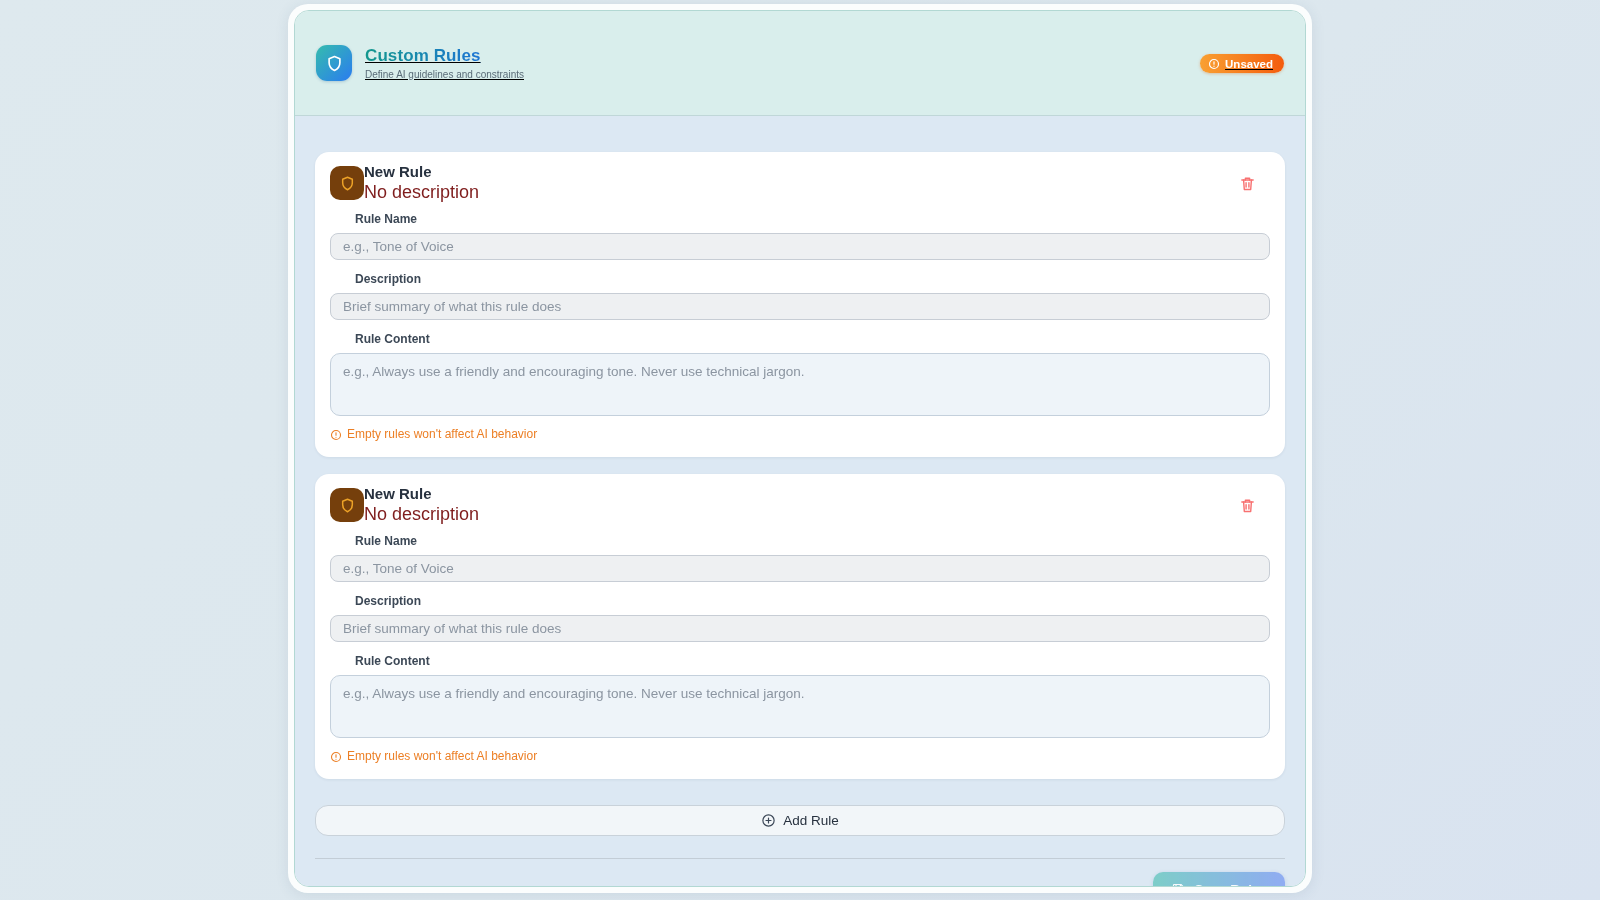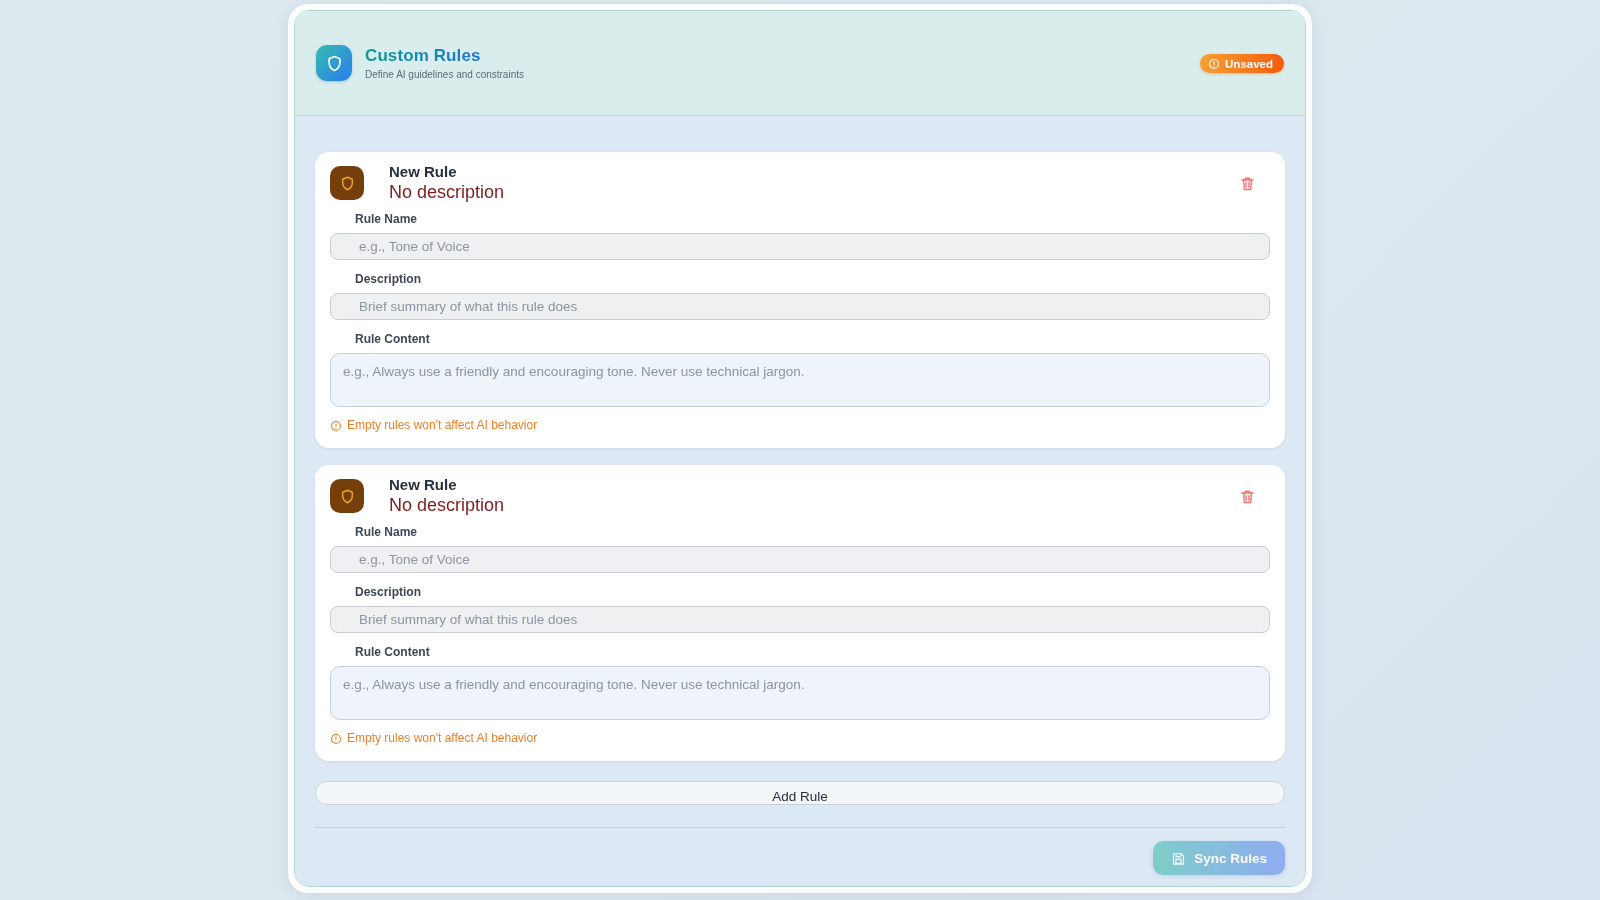--- a/index.html
+++ b/index.html
@@ -16,21 +16,21 @@
   }
   .section {
     position:absolute; inset:6px;
     border:1px solid #b2d8d3; border-radius:15px;
     overflow:hidden; display:flex; flex-direction:column;
   }
   
   .hdr {
     height:105px; background:#d9eeec; flex:0 0 auto;
     display:flex; align-items:center; gap:13px;
-    padding:12px 21px; border-bottom:1px solid #c0d7d8;
+    padding:12px 21px; border-bottom:1px solid #c0d7d8;text-decoration:underline;
   }
   .hdr-icon {
     width:36px; height:36px; border-radius:11px; flex:0 0 auto;
     background:linear-gradient(135deg,#35bcae 0%,#2a7cf0 100%);
     display:flex; align-items:center; justify-content:center;
     box-shadow:0 1px 3px rgba(30,90,140,.25);
   }
   .hdr-text { display:flex; flex-direction:column; gap:3px; }
   .hdr-title {
     font-size:17px; font-weight:700; letter-spacing:.1px;
@@ -50,21 +50,21 @@
   
   .bodyarea {
     flex:1; background:#dce8f3; padding:36px 20px 0 20px;
     display:flex; flex-direction:column;
   }
   .card {
     background:#ffffff; border-radius:14px; padding:14px 15px 16px 15px;
     box-shadow:0 1px 3px rgba(16,42,67,.07);
   }
   .card + .card { margin-top:17px; }
-  .card-head { display:flex; align-items:center; gap:25px; height:34px; }
+  .card-head { display:flex; align-items:center; gap:0; height:34px; }
   .rule-icon {
     width:34px; height:34px; border-radius:10px; flex:0 0 auto;
     background:#753f0c;
     display:flex; align-items:center; justify-content:center;
   }
   .rule-titles { display:flex; flex-direction:column; gap:2px; flex:1; }
   .rule-title { font-size:15px; font-weight:700; color:#27313f; }
   .rule-sub { font-size:18px; color:#7f1d1d; }
   .trash-btn {
     background:none; border:none; cursor:pointer; margin-right:11px;
@@ -73,41 +73,40 @@
   }
   .field { margin-top:12px; }
   .field-label {
     display:block; font-size:12px; font-weight:600; color:#3c4856;
     margin-bottom:7px;
     padding-left:25px;
   }
   .text-input {
     width:100%; height:27px;
     background:#eef0f2; border:1px solid #c7cdd5; border-radius:8px;
-    padding:0 28px; font-size:13.5px; color:#2c3644;
+    padding:0 12px; font-size:13.5px; color:#2c3644;
     font-family:"Liberation Sans","DejaVu Sans",sans-serif; outline:none;
   }
   .text-area {
-    width:100%; height:54px; resize:none;
+    width:100%; height:63px; resize:none;
     background:#eef4f9; border:1px solid #c4d0dc; border-radius:10px;
     padding:9px 12px; font-size:13.5px; color:#2c3644; line-height:1.4;
     font-family:"Liberation Sans","DejaVu Sans",sans-serif; outline:none;
   }
   .text-input::placeholder, .text-area::placeholder { color:#8b95a1; opacity:1; }
   .warn {
     margin-top:7px; display:flex; align-items:flex-end; gap:5px;
     font-size:12px; color:#ec7f25;
   }
   .add-rule-btn {
-    margin-top:20px; height:24px; width:100%;
+    margin-top:26px; height:31px; width:100%;
     background:#f2f6f9; border:1px solid #c9d2da; border-radius:13px;
     display:flex; align-items:center; justify-content:center; gap:7px;
     font-size:13.5px; font-weight:500; color:#27313f; cursor:pointer;
     font-family:"Liberation Sans","DejaVu Sans",sans-serif;
-    flex-direction:column;
   }
   .footer-divider { margin-top:22px; border-top:1px solid #c3cdd6; }
   .footer { display:flex; justify-content:flex-end; padding:13px 0 0 0; }
   .sync-btn {
     height:34px; padding:0 18px; border:none; border-radius:10px;
     background:linear-gradient(90deg,#69c8c0 0%,#7f9ff2 100%);
     color:#fff; font-size:13.5px; font-weight:700; cursor:pointer;
     display:flex; align-items:center; gap:8px; opacity:.82;
     font-family:"Liberation Sans","DejaVu Sans",sans-serif;
     box-shadow:0 1px 4px rgba(80,120,190,.25);

